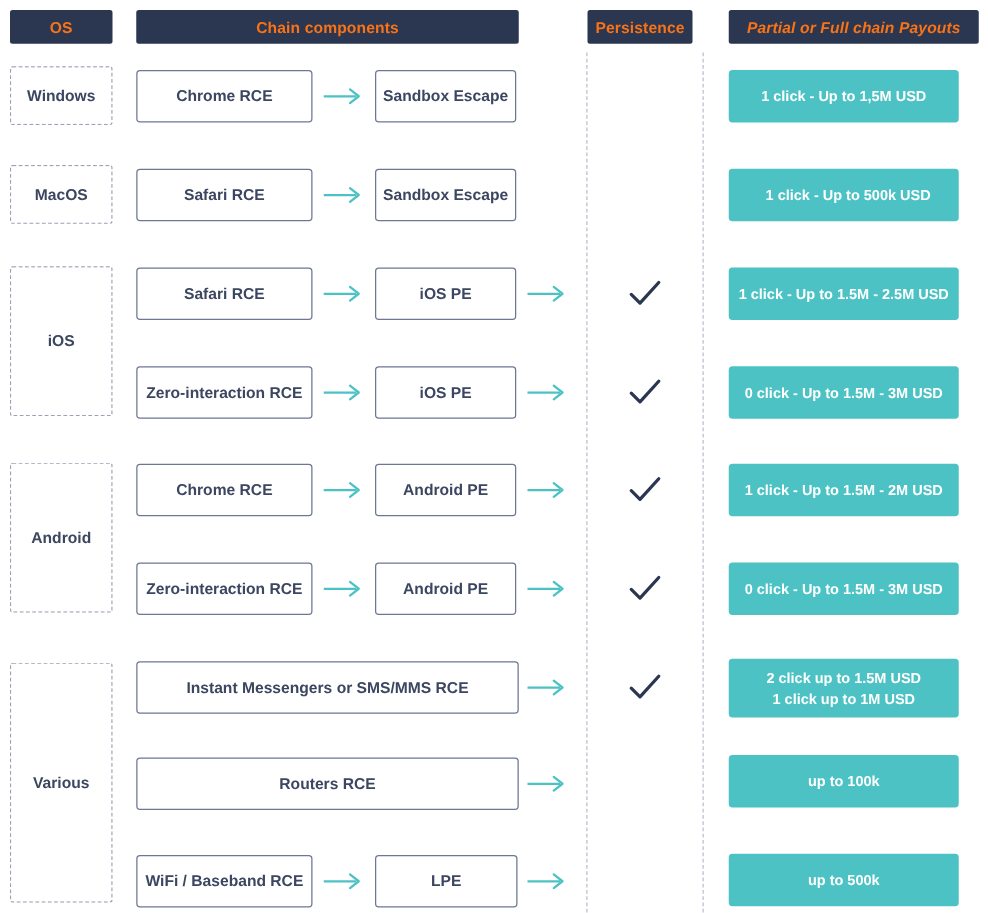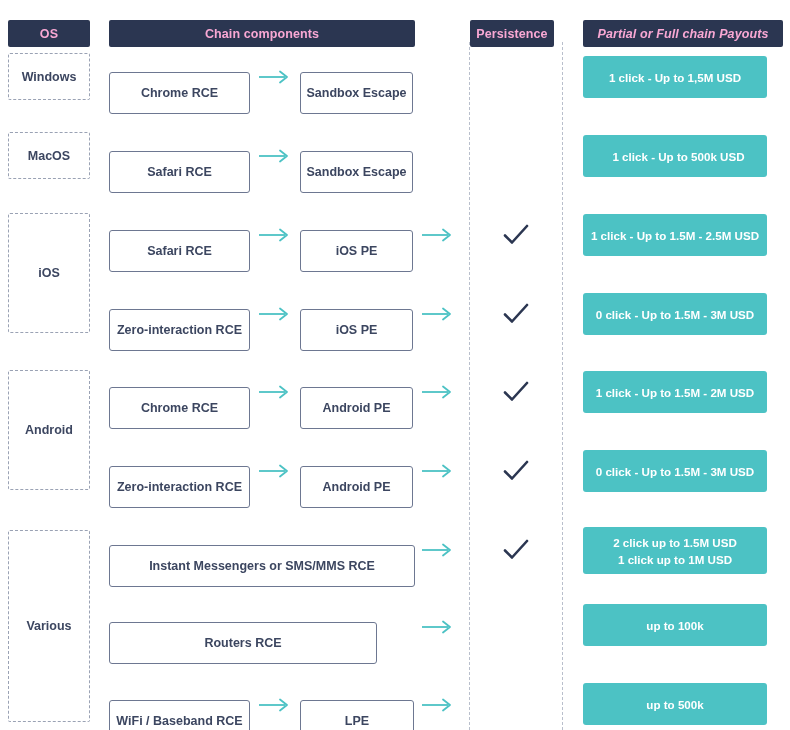--- a/index.html
+++ b/index.html
@@ -19,33 +19,32 @@
   #chart {
     position: relative;
     width: 790px;
     height: 730px;
   }
 
   
   .hdr {
     position: absolute;
     background: #2b3651;
-    color: #f9a8d4;
+    color: #f97316;
     font-size: 12.5px;
     font-weight: bold;
     letter-spacing: .1px;
     display: flex;
     align-items: center;
     justify-content: center;
     text-align: center;
     border-radius: 2px;
     box-sizing: border-box;
     padding: 0 6px;
     white-space: nowrap;
-    margin-top: 12px;
   }
   .hdr-os        { left: 8px;   top: 8px;  width: 82px;  height: 27px; }
   .hdr-chain     { left: 109px; top: 8px;  width: 306px; height: 27px; }
   .hdr-persist   { left: 470px; top: 8px;  width: 84px;  height: 27px; }
   .hdr-payout    { left: 583px; top: 8px;  width: 200px; height: 27px; font-style: italic; }
 
   
   .vsep {
     position: absolute;
     top: 42px;
@@ -82,21 +81,20 @@
     background: #ffffff;
     box-sizing: border-box;
     display: flex;
     align-items: center;
     justify-content: center;
     font-size: 12.5px;
     font-weight: bold;
     color: #3c4660;
     text-align: center;
     white-space: nowrap;
-    margin-top: 16px;
   }
 
   
   .arrow {
     position: absolute;
     width: 34px;
     height: 16px;
     pointer-events: none;
   }
   .arrow svg { display: block; width: 34px; height: 16px; }
@@ -275,21 +273,21 @@
   <div class="check" style="top:537px;">
     <svg viewBox="0 0 30 26">
         <path d="M4 13.5 L11 20.5 L26 4" stroke="#2b3651" stroke-width="2.6" fill="none" stroke-linecap="round" stroke-linejoin="round"></path>
       </svg>
   </div>
   <div class="payout" style="top:527px;height:47px;">
     <span>2 click up to 1.5M USD</span>
     <span>1 click up to 1M USD</span>
   </div>
 
-  <div class="node" style="left:109px;top:606px;width:268px;height:42px;">Routers RCE</div>
+  <div class="node" style="left:109px;top:606px;width:306px;height:42px;">Routers RCE</div>
   <div class="arrow" style="left:421px;top:619px;">
     <svg viewBox="0 0 34 16">
         <path d="M1 8 H27" stroke="#4cc2c4" stroke-width="1.8" fill="none"></path>
         <path d="M22 2.5 L29 8 L22 13.5" stroke="#4cc2c4" stroke-width="1.8" fill="none" stroke-linecap="round" stroke-linejoin="round"></path>
       </svg>
   </div>
   <div class="payout" style="top:604px;height:42px;">
     <span>up to 100k</span>
   </div>
 

